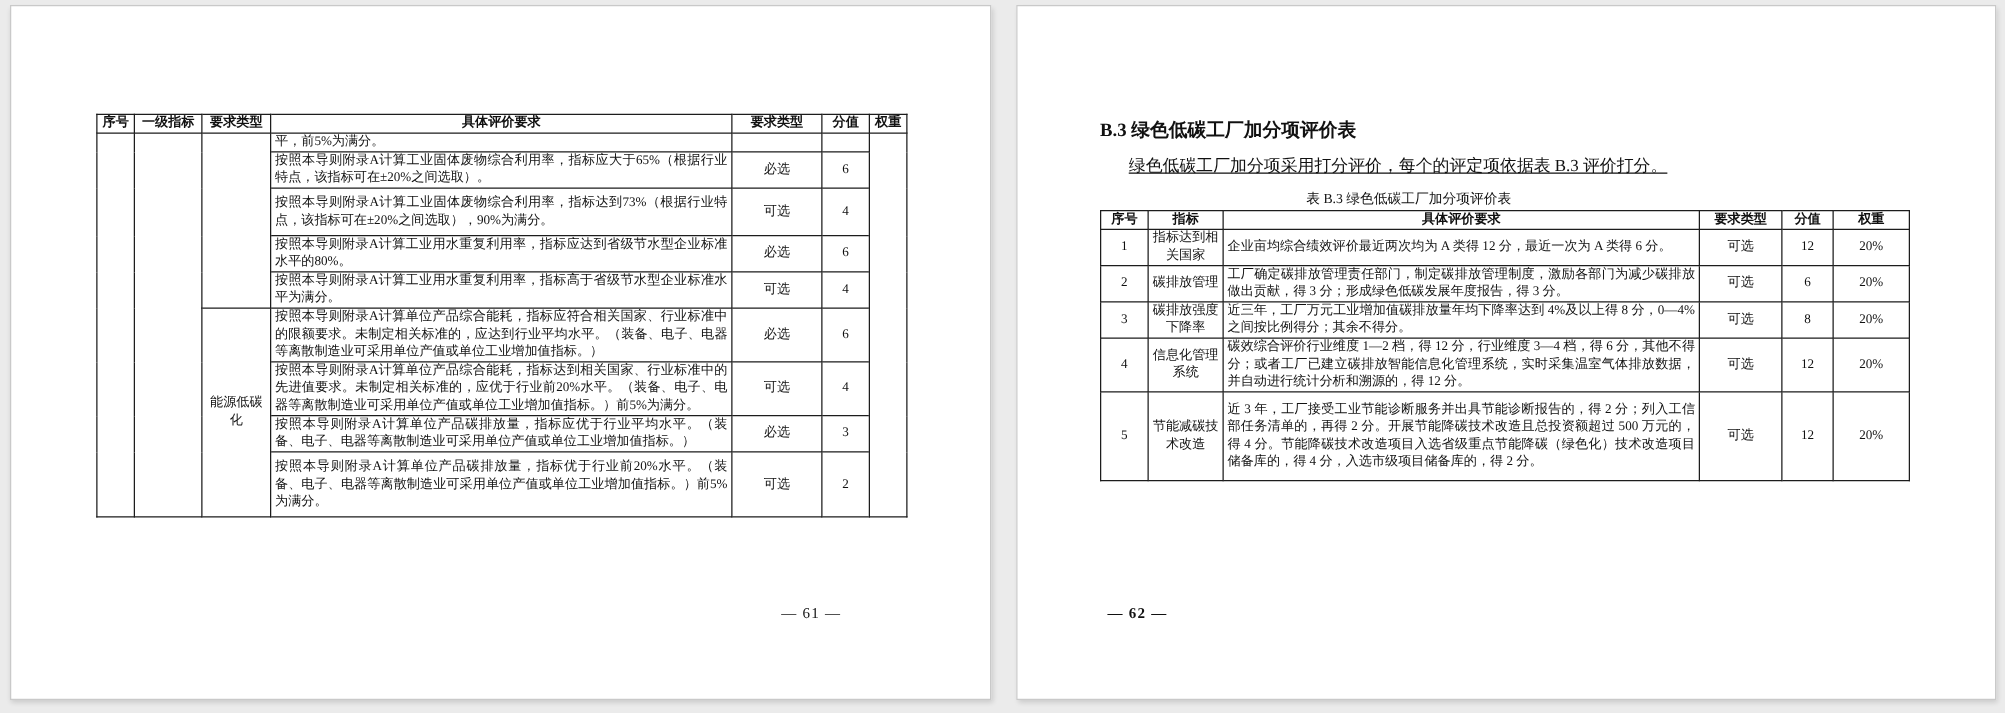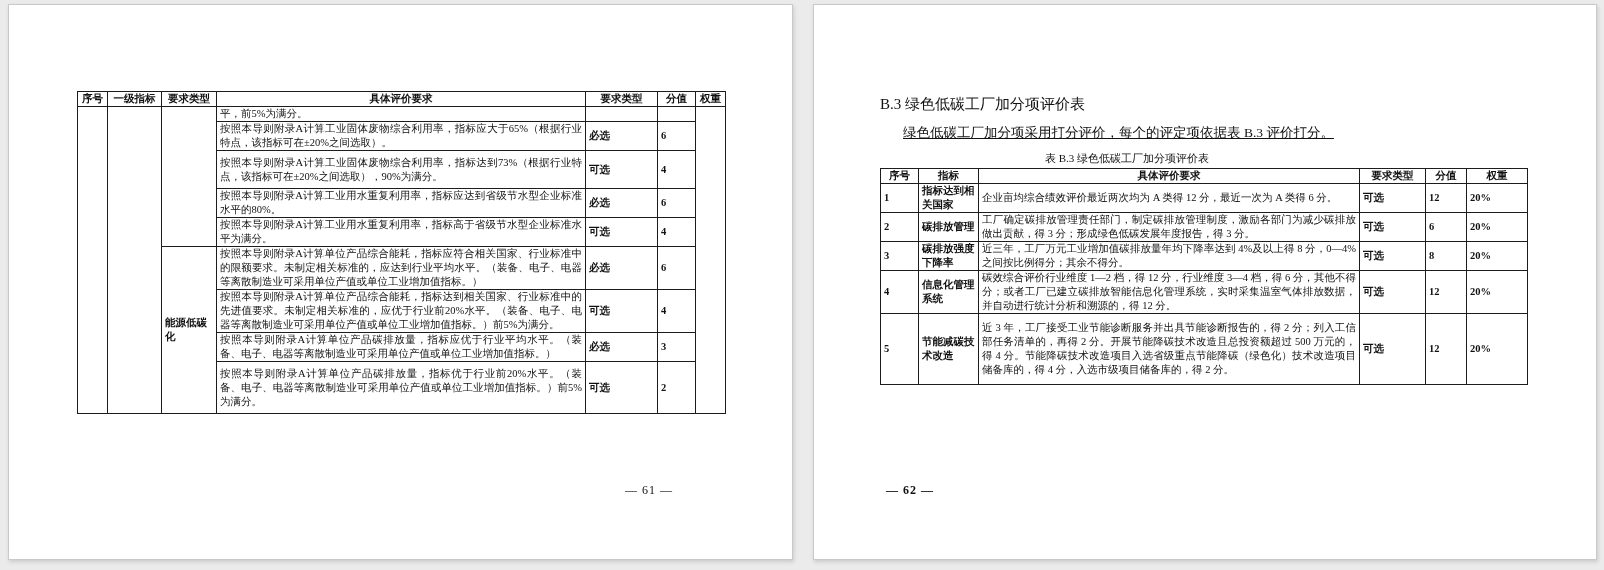--- a/index.html
+++ b/index.html
@@ -38,21 +38,21 @@
     overflow:hidden;
     box-sizing:border-box;
   }
   table.doc th{
     font-weight:bold;
     text-align:center;
     padding:0 1px;
     font-family:Liberation Mono, monospace;
   }
   td.req{text-align:justify;}
-  td.ctr{text-align:left;font-weight:bold;}
+  td.ctr{text-align:center;}
 
   #left-table{left:68px;top:86px;width:648px;}
   #right-table{left:66px;top:163px;width:647px;}
 
   .note{
     position:absolute;
     left:90px;top:409px;
     font-size:10.5px;
     line-height:14px;
   }
@@ -62,21 +62,21 @@
     font-size:12px;
     letter-spacing:1px;
   }
   #pagenum-left{left:616px;text-align:right;}
   #pagenum-right{left:72px;font-weight:bold;}
 
   .b3-heading{
     position:absolute;
     left:66px;top:90px;
     font-size:15px;
-    font-weight:normal;
+    font-weight:bold;
   }
   .b3-intro{
     position:absolute;
     left:89px;top:119px;
     font-size:13.5px;
     text-decoration:underline;
   }
   .b3-caption{
     position:absolute;
     left:231px;top:146px;

